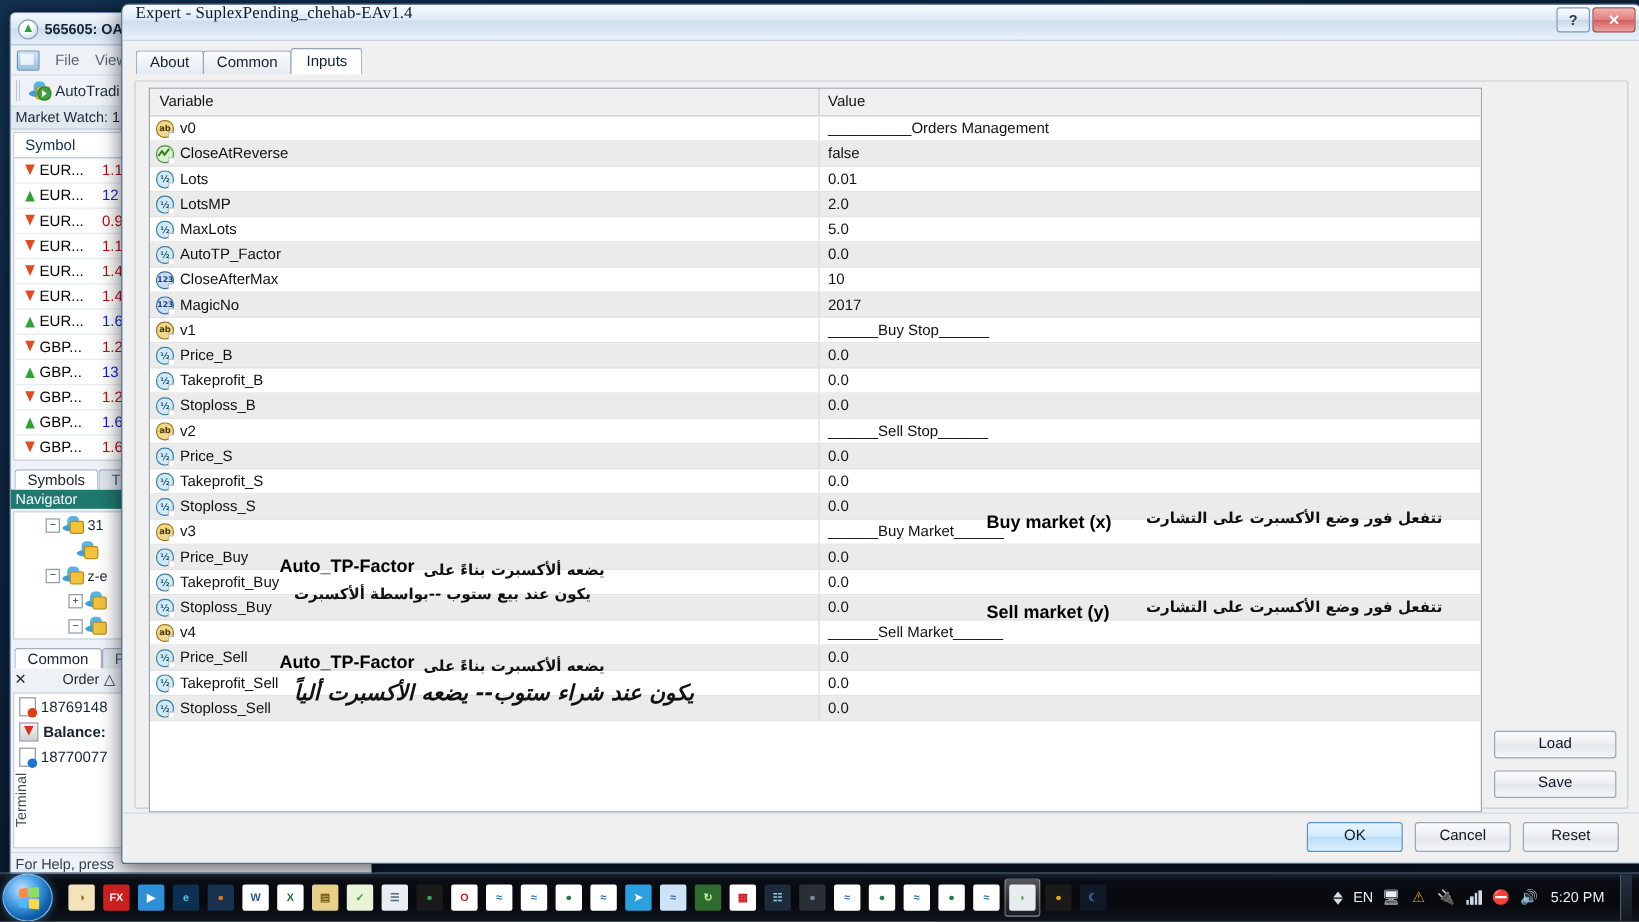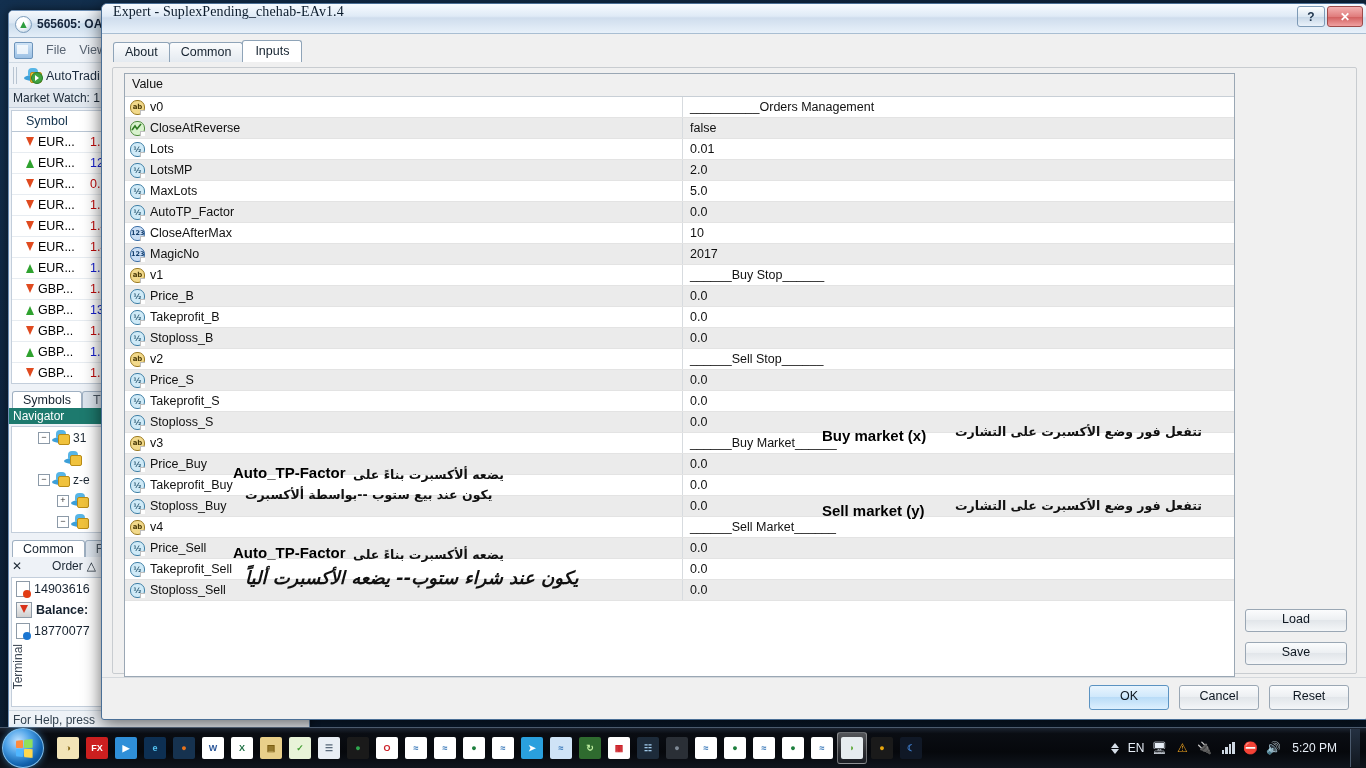--- a/index.html
+++ b/index.html
@@ -57,21 +57,21 @@
   .hatico .play{position:absolute;right:-1px;bottom:-1px;width:10px;height:10px;border-radius:50%;background:#3fa33f;border:1px solid #2a7a2a;}
   .hatico .play:after{content:"";position:absolute;left:3px;top:2px;border-left:4px solid #fff;border-top:3px solid transparent;border-bottom:3px solid transparent;}
 
   #mt4 .panelhdr{
     height:18px;background:#e2e8ef;border-bottom:1px solid #c3cedb;
     font-size:12px;color:#1a2735;padding:0 4px;line-height:18px;white-space:nowrap;
   }
   #mt4 .mwtable{background:#fff;border:1px solid #c3cedb;margin:2px;height:272px;overflow:hidden;}
   #mt4 .mwrow{display:flex;height:20px;line-height:20px;border-bottom:1px solid #e7ecf1;font-size:12.5px;white-space:nowrap;}
   #mt4 .mwhdr{background:#fff;font-weight:normal;color:#10304b;border-bottom:1px solid #b9c6d4;}
-  #mt4 .mwsym{width:62px;padding-left:14px;display:flex;align-items:center;gap:3px;overflow:hidden;}
+  #mt4 .mwsym{width:62px;padding-left:9px;display:flex;align-items:center;gap:3px;overflow:hidden;}
   #mt4 .mwbid{width:60px;padding-left:2px;overflow:hidden;}
   .arr{width:9px;height:11px;position:relative;flex:0 0 auto;}
   .arr.dn:after{content:"";position:absolute;left:0;top:0;width:0;height:0;border-left:4.5px solid transparent;border-right:4.5px solid transparent;border-top:9px solid #e04a1f;}
   .arr.up:after{content:"";position:absolute;left:0;top:1px;width:0;height:0;border-left:4.5px solid transparent;border-right:4.5px solid transparent;border-bottom:9px solid #2fa22f;}
   .px-dn{color:#c00b0b;}
   .px-up{color:#1720cf;}
 
   #mt4 .tabstrip{display:flex;gap:0;padding:0 3px;height:22px;align-items:flex-end;background:#eef2f7;}
   #mt4 .tabstrip .tb{
     border:1px solid #9fb0c2;border-bottom:none;background:#fff;
@@ -405,21 +405,21 @@
 
     <div class="termhdr">
       <span>✕</span>
       <span style="margin-left:26px">Order</span>
       <span>△</span>
     </div>
     <div class="termbody">
       <div id="ord-rows">
           <div class="ordrow">
             <span class="docico red"></span>
-            <span style="">14903616</span>
+            <span style="">18769148</span>
           </div>
           <div class="ordrow">
             <span class="balico"></span>
             <span style="font-weight:bold">Balance:</span>
           </div>
           <div class="ordrow">
             <span class="docico blue"></span>
             <span style="">18770077</span>
           </div>
         </div>
@@ -446,20 +446,21 @@
     <div class="tabbar">
       <span class="dtab">About</span>
       <span class="dtab">Common</span>
       <span class="dtab active">Inputs</span>
     </div>
 
     <div class="innerpanel"></div>
 
     <div id="gridwrap">
       <div class="ghdr">
+        <span class="c1">Variable</span>
         <span class="c2">Value</span>
       </div>
       <div id="grid-rows">
           <div class="grow">
             <span class="c1">
               <span class="tico str">ab</span>
               <span class="vname">v0</span>
             </span>
             <span class="c2">
               <span>__________Orders Management</span>

